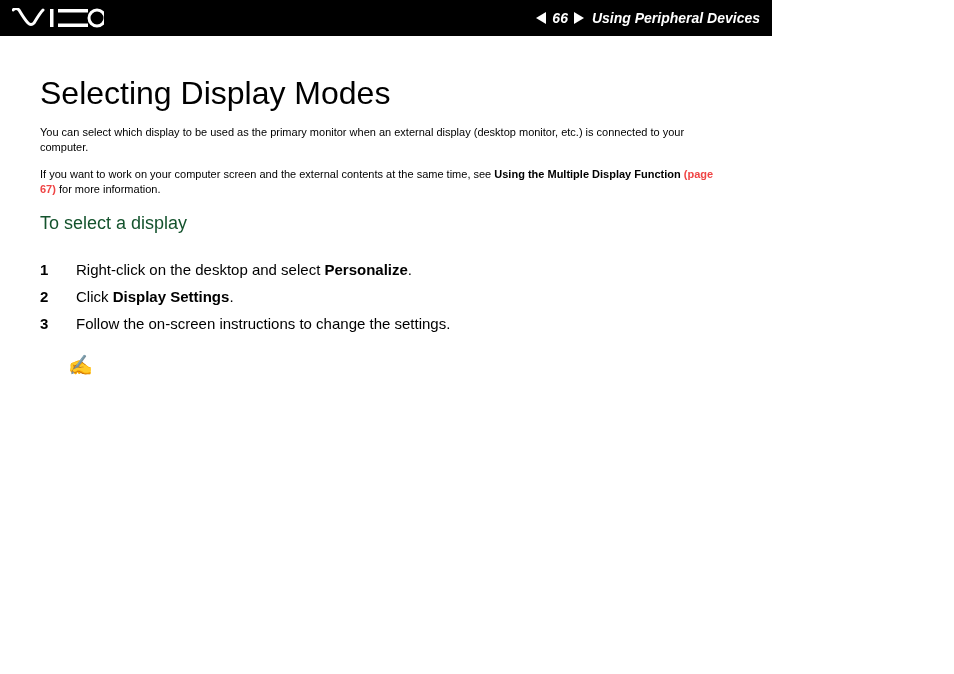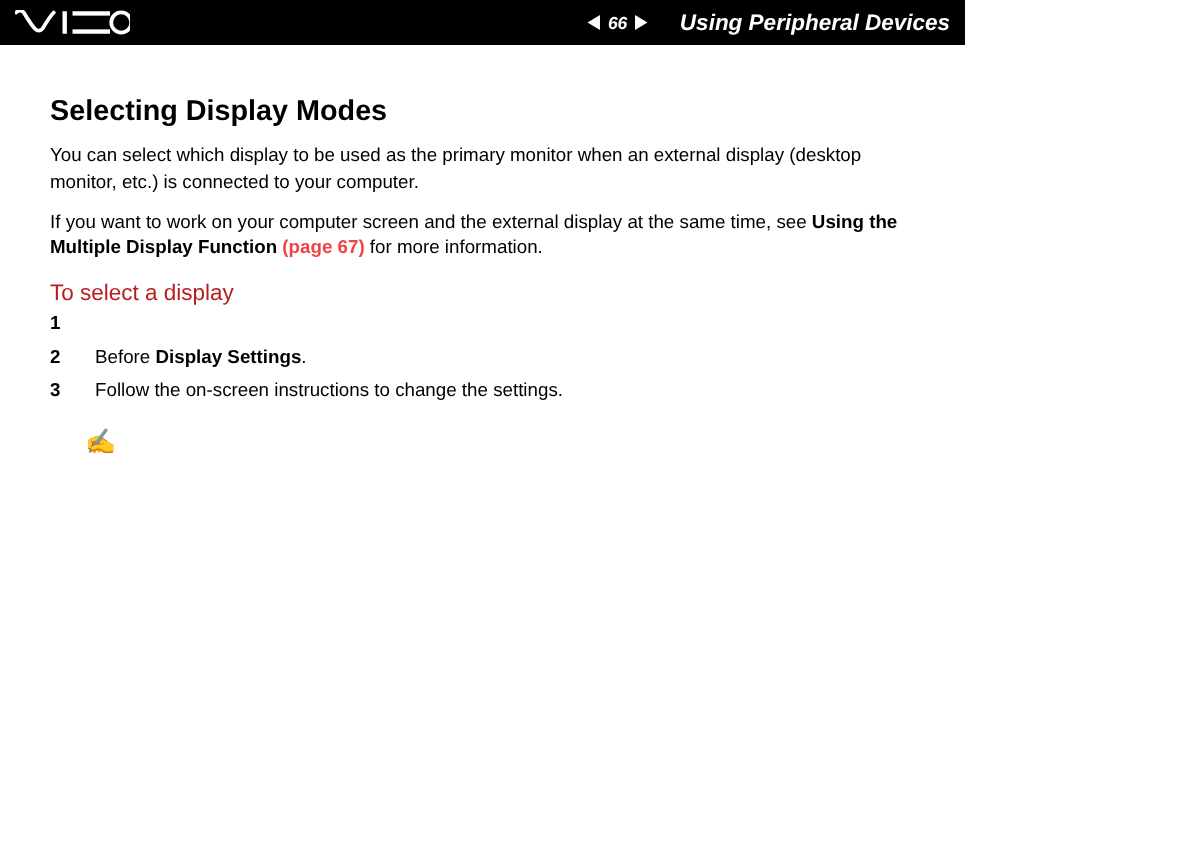--- a/index.html
+++ b/index.html
@@ -5,26 +5,26 @@
   html,body{margin:0;padding:0;background:#fff;font-family:Arial,Helvetica,sans-serif;color:#000;width:954px;height:674px;overflow:hidden}
   .page{width:772px;height:674px;position:relative}
   .topbar{background:#000;height:36px;display:flex;align-items:center;justify-content:space-between;padding:0 0 0 12px}
   .logo{color:#fff}
   .logo svg{display:block}
   .right-head{color:#fff;display:flex;align-items:center;gap:6px;padding-right:12px}
   .arrow-left,.arrow-right{width:0;height:0;border-top:6px solid transparent;border-bottom:6px solid transparent}
   .arrow-left{border-right:10px solid #fff}
   .arrow-right{border-left:10px solid #fff}
   .pagenum{font-weight:bold;font-style:italic;font-size:14px}
-  .section-label{font-weight:bold;font-style:italic;font-size:18px;margin-left:20px}
+  .section-label{font-weight:bold;font-style:italic;font-size:14px;margin-left:2px}
   .content{padding:40px 40px 0 40px}
-  h1{font-weight:bold;font-size:23px;margin:0 0 14px 0;line-height:1.1}
-  p.body{font-size:15px;line-height:1.35;margin:0 0 12px 0}
+  h1{font-weight:normal;font-size:32px;margin:0 0 14px 0;line-height:1.1}
+  p.body{font-size:11px;line-height:1.35;margin:0 0 12px 0}
   a.pagelink{color:#ef4444;font-weight:bold;text-decoration:none}
-  h2.sub{color:#b91c1c;font-weight:normal;font-size:18px;margin:16px 0 0 0}
+  h2.sub{color:#14532d;font-weight:normal;font-size:18px;margin:16px 0 22px 0}
   ol.steps{list-style:none;margin:0;padding:0;font-size:15px;line-height:1.8}
   ol.steps li{display:flex;gap:24px}
   ol.steps .num{font-weight:bold;min-width:12px}
   .note-block{margin:18px 0 0 28px;font-size:13.5px;line-height:1.35;font-family:"Helvetica Neue",Arial,sans-serif}
   .note-icon{color:#6fb3ff;font-size:20px;line-height:1;margin-bottom:2px;font-family:"Segoe Script","Comic Sans MS",cursive}
   .note-block p{margin:0 0 14px 0}
   b{font-weight:bold}
 </style>
 </head>
 <body>
@@ -48,32 +48,33 @@
       <span class="section-label">Using Peripheral Devices</span>
     </div>
   </div>
 
   <div class="content">
     <h1>Selecting Display Modes</h1>
 
     <p class="body">You can select which display to be used as the primary monitor when an external display (desktop monitor, etc.) is connected to your computer.</p>
 
     <p class="body">
-      <span>If you want to work on your computer screen and the external display at the same time, see </span><b><span>Using the Multiple Display Function </span><a href="#" class="pagelink">(page 67)</a></b><span> for more information.</span>
+      <span>If you want to work on your computer screen and the external contents at the same time, see </span><b><span>Using the Multiple Display Function </span><a href="#" class="pagelink">(page 67)</a></b><span> for more information.</span>
     </p>
 
     <h2 class="sub">To select a display</h2>
 
     <ol class="steps">
       <li>
         <span class="num">1</span>
+        <span><span>Right-click on the desktop and select </span><b>Personalize</b><span>.</span></span>
       </li>
       <li>
         <span class="num">2</span>
-        <span><span>Before </span><b>Display Settings</b><span>.</span></span>
+        <span><span>Click </span><b>Display Settings</b><span>.</span></span>
       </li>
       <li>
         <span class="num">3</span>
         <span><span>Follow the on-screen instructions to change the settings.</span><b></b><span></span></span>
       </li>
     </ol>
 
     <div class="note-block">
       <div class="note-icon">✍</div>
     </div>

